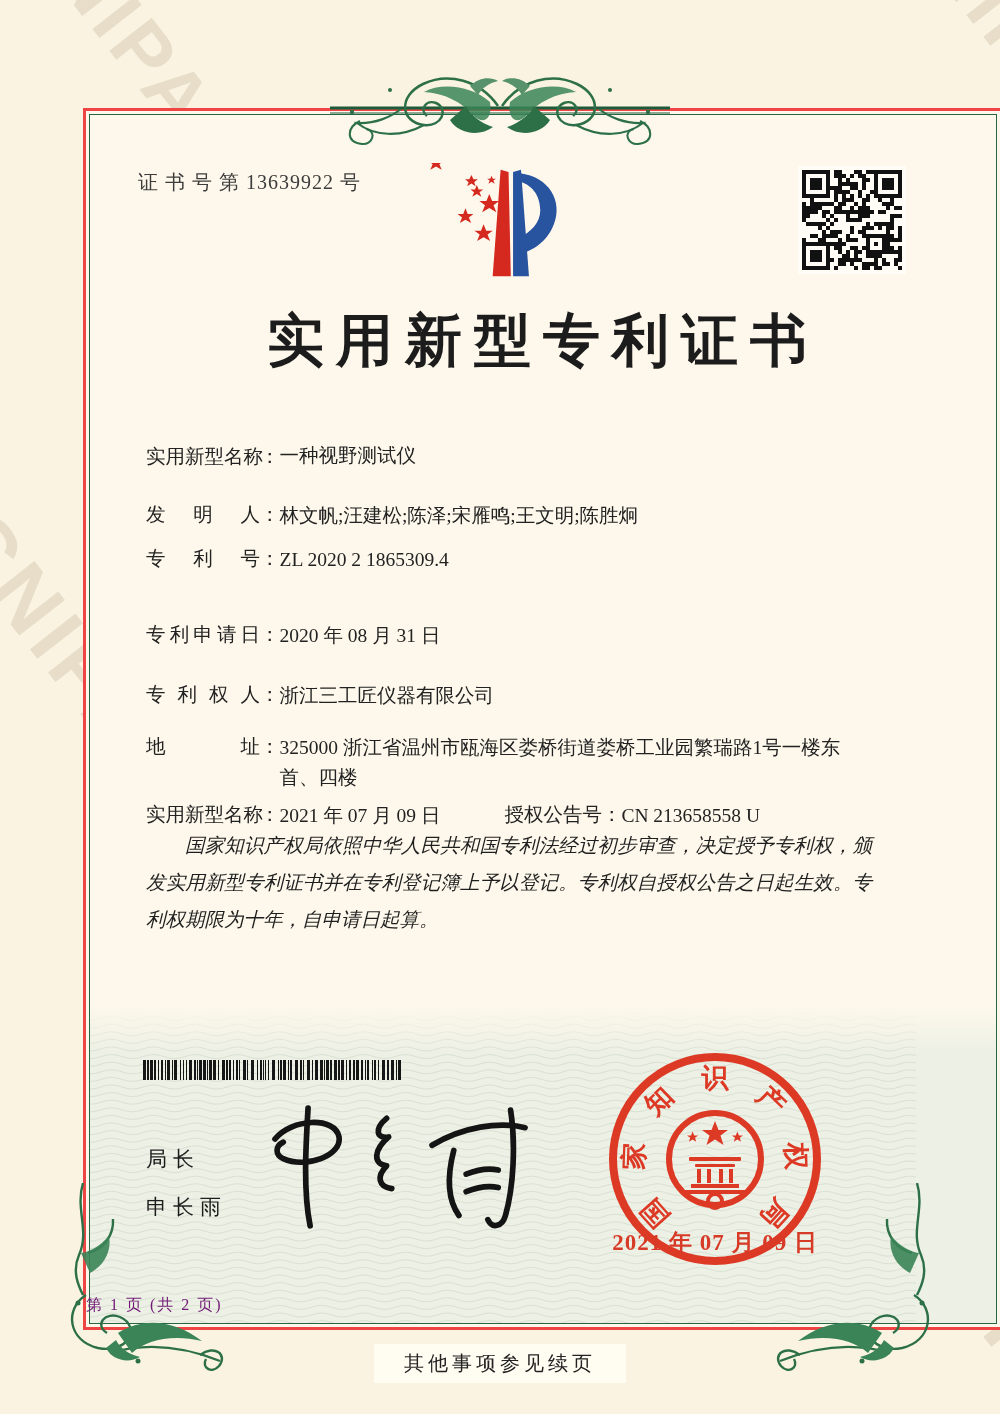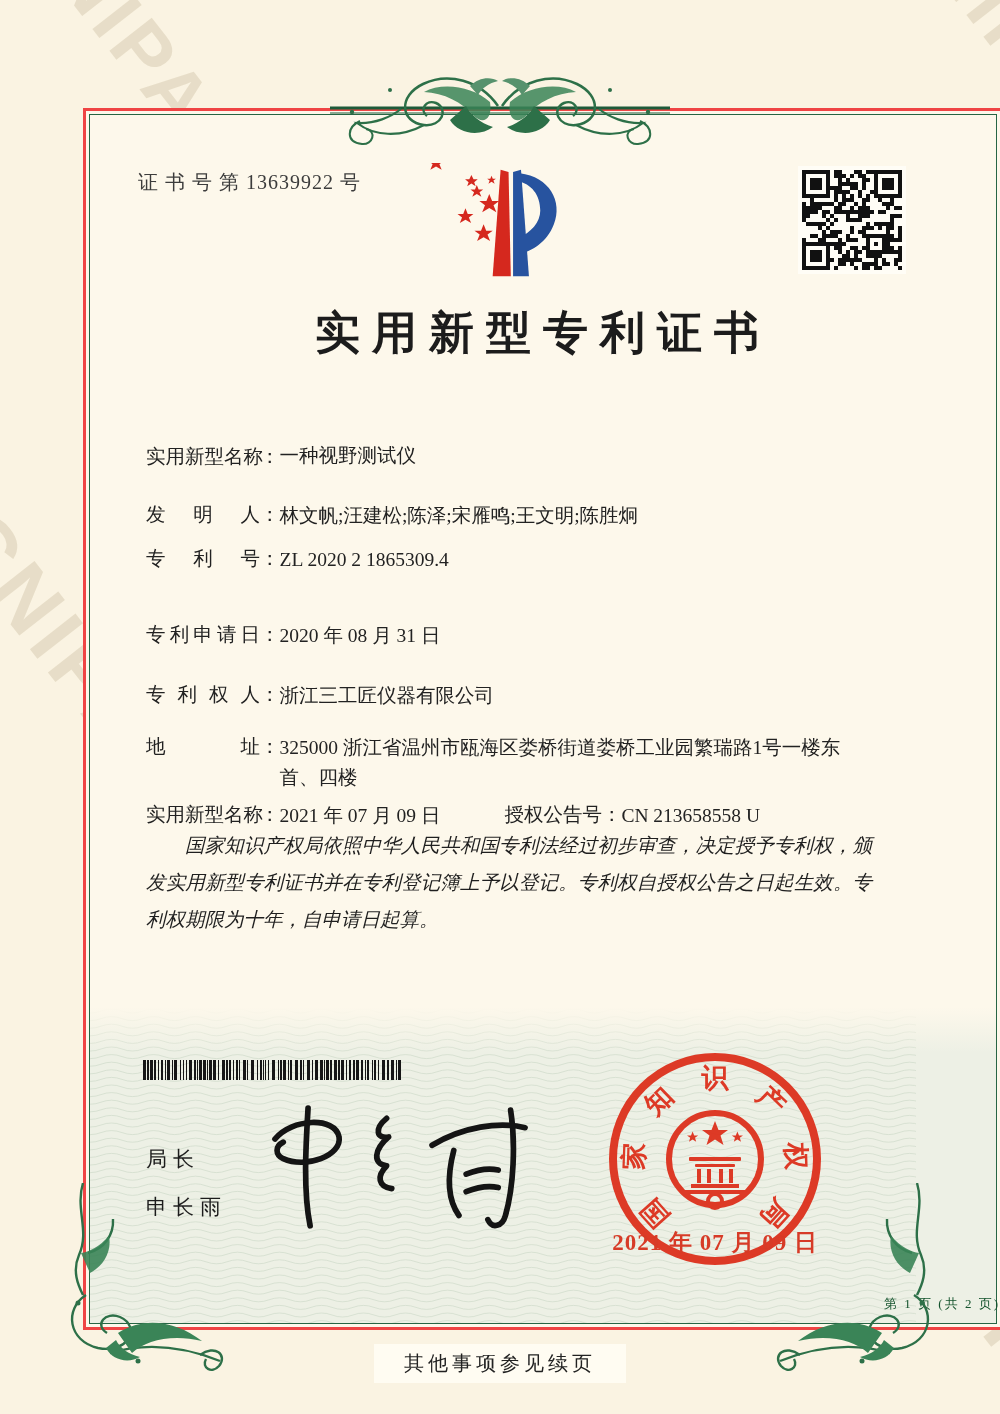--- a/index.html
+++ b/index.html
@@ -47,21 +47,21 @@
   .cert-no{
     position:absolute;left:52px;top:58px;font-size:20px;color:#3c3c3c;letter-spacing:1px;
   }
   .qr-box{
     position:absolute;left:712px;top:55px;width:108px;height:108px;background:#fffdf6;
     display:flex;align-items:center;justify-content:center;
   }
   .logo{position:absolute;left:338px;top:52px;width:160px;height:136px;}
   .title{
     position:absolute;left:0;right:0;top:192px;text-align:center;
-    font-size:45px;font-weight:bold;letter-spacing:12px;color:#1c1c1c;
+    font-size:57px;font-weight:bold;letter-spacing:12px;color:#1c1c1c;
   }
   
   .fields{position:absolute;left:60px;top:322px;width:726px;font-size:19.5px;color:#222;}
   .frow{position:absolute;left:0;display:flex;align-items:flex-start;width:726px;}
   .flabel{
     display:inline-block;width:114px;text-align:justify;text-align-last:justify;
     flex:none;white-space:nowrap;
   }
   .fcolon{flex:none;}
   .fvalue{margin-left:0;max-width:578px;line-height:30px;}
@@ -96,22 +96,22 @@
   .seal-char.c4{transform:rotate(44deg)   translateY(-81px);}
   .seal-char.c5{transform:rotate(88deg)   translateY(-81px);}
   .seal-char.c6{transform:rotate(132deg)  translateY(-81px);}
   .emblem{position:absolute;left:50px;top:48px;width:120px;height:124px;}
   .seal-date{
     position:absolute;left:-10px;right:-10px;top:178px;text-align:center;
     font-size:23px;color:#d6301c;letter-spacing:1px;font-weight:bold;white-space:nowrap;
   }
   
   .page-no{
-    position:absolute;left:0;right:0;top:1184px;text-align:right;
-    font-size:13px;color:#14532d;letter-spacing:2px;
+    position:absolute;left:0;right:0;top:1184px;text-align:left;
+    font-size:16px;color:#701a75;letter-spacing:2px;
   }
   .cont-note{
     position:absolute;left:0;right:0;top:1344px;text-align:center;pointer-events:none;
   }
   .cont-note span{
     display:inline-block;background:rgba(255,253,245,.85);padding:6px 30px;
     font-size:20px;color:#222;letter-spacing:4px;
   }
 </style>
 </head>

